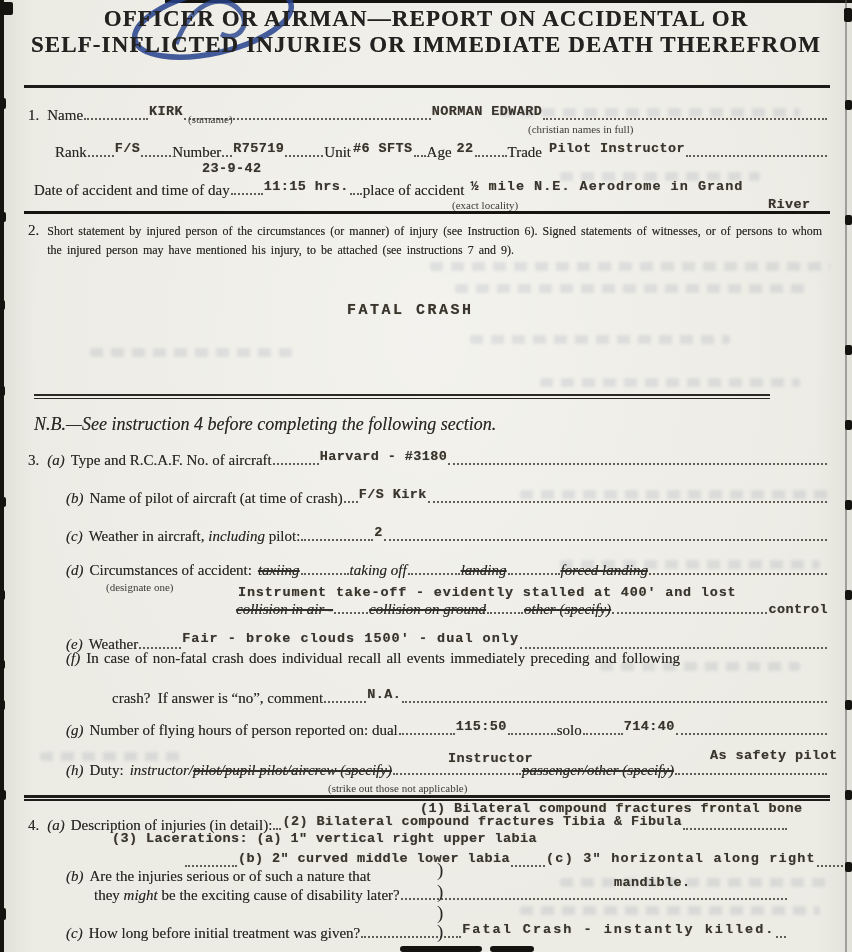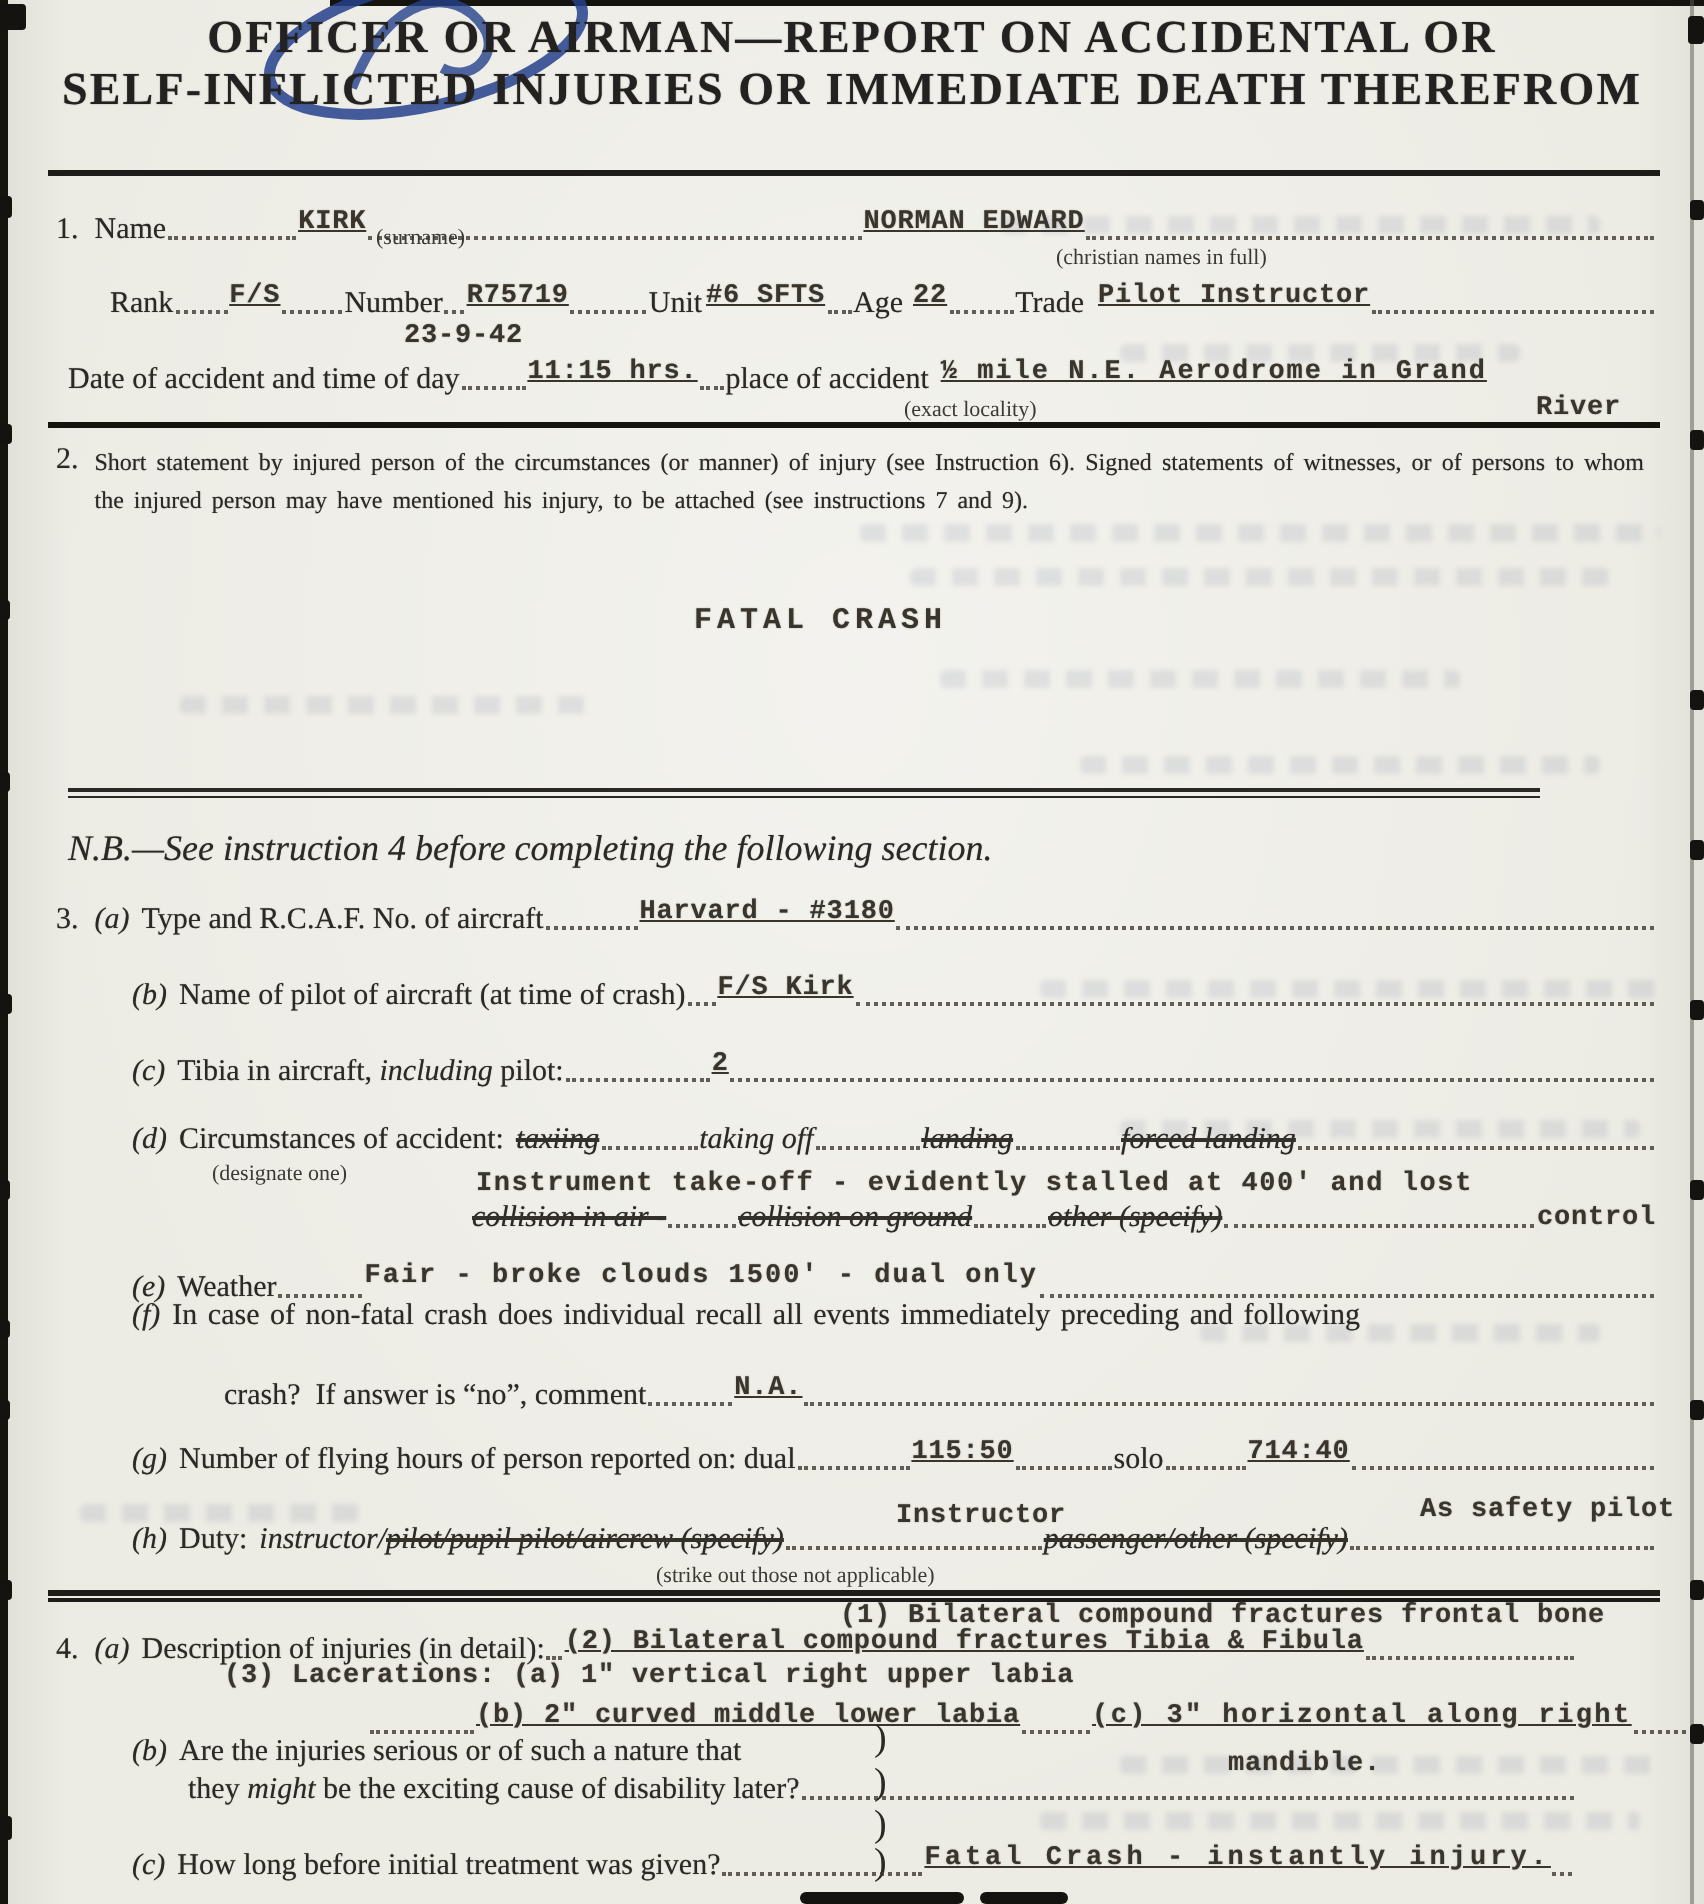--- a/index.html
+++ b/index.html
@@ -12,21 +12,21 @@
       #eae9e2;
     font-family:"Liberation Serif","DejaVu Serif",serif;
     color:#2b2925;
   }
   .row{position:absolute;display:flex;align-items:flex-end;white-space:pre;}
   .pr{font-size:15px;line-height:16px;text-shadow:0 0 .5px rgba(43,41,37,.55);}
   .it{font-style:italic;}
   .tw{font-family:"Liberation Mono","DejaVu Sans Mono",monospace;font-weight:700;
       font-size:13.5px;line-height:15px;color:#39352c;letter-spacing:.4px;
       text-shadow:0 0 .7px rgba(57,53,44,.5);}
-  .raise{margin-bottom:4px;text-decoration:underline;}
+  .raise{margin-bottom:4px;}
   .dots{flex:1 1 auto;height:6px;border-bottom:2px dotted rgba(62,58,50,.8);margin:0 1px 3px 1px;}
   .dw{flex:0 0 auto;}
   .struck{text-decoration:line-through;text-decoration-thickness:1.8px;text-decoration-color:#34312b;}
   .cap{position:absolute;font-size:11px;line-height:12px;color:#3c3a34;}
   .title{position:absolute;left:0;width:100%;text-align:center;font-weight:700;
          font-size:23px;line-height:26px;letter-spacing:1.1px;color:#232220;
          text-shadow:0 0 .6px rgba(35,34,32,.6);}
   .subtitle{position:absolute;left:0;width:100%;text-align:center;font-size:14px;color:#2e2c28;}
   .rule{position:absolute;}
   .abs{position:absolute;}
@@ -166,21 +166,21 @@
   <div class="row" style="top:487px;left:66px;right:24px;">
     <span class="pr it gap6">(b)</span>
     <span class="pr">Name of pilot of aircraft (at time of crash)</span>
     <span class="dots dw" style="width:14px;"></span>
     <span class="tw raise">F/S Kirk</span>
     <span class="dots" style="flex:1;"></span>
   </div>
 
   <div class="row" style="top:525px;left:66px;right:24px;">
     <span class="pr it gap6">(c)</span>
-    <span class="pr"><span>Tibia in aircraft, </span><em>including</em><span> pilot:</span></span>
+    <span class="pr"><span>Weather in aircraft, </span><em>including</em><span> pilot:</span></span>
     <span class="dots dw" style="width:72px;"></span>
     <span class="tw raise">2</span>
     <span class="dots" style="flex:1;"></span>
   </div>
 
   <div class="row" style="top:562px;left:66px;right:24px;">
     <span class="pr it gap6">(d)</span>
     <span class="pr gap6">Circumstances of accident:</span>
     <span class="pr it struck">taxiing</span>
     <span class="dots dw" style="width:48px;"></span>
@@ -282,17 +282,17 @@
 
   <span class="brace" style="top:859px;left:437px;">)</span>
   <span class="brace" style="top:881px;left:437px;">)</span>
   <span class="brace" style="top:902px;left:437px;">)</span>
   <span class="brace" style="top:921px;left:437px;">)</span>
 
   <div class="row" style="top:922px;left:66px;right:8px;">
     <span class="pr it gap6">(c)</span>
     <span class="pr">How long before initial treatment was given?</span>
     <span class="dots dw" style="width:100px;"></span>
-    <span class="tw raise" style="letter-spacing:2px;">Fatal Crash - instantly injury.</span>
+    <span class="tw raise" style="letter-spacing:2px;">Fatal Crash - instantly killed.</span>
     <span class="dots dw" style="width:10px;"></span>
   </div>
 
 </div>
 
 </body></html>

